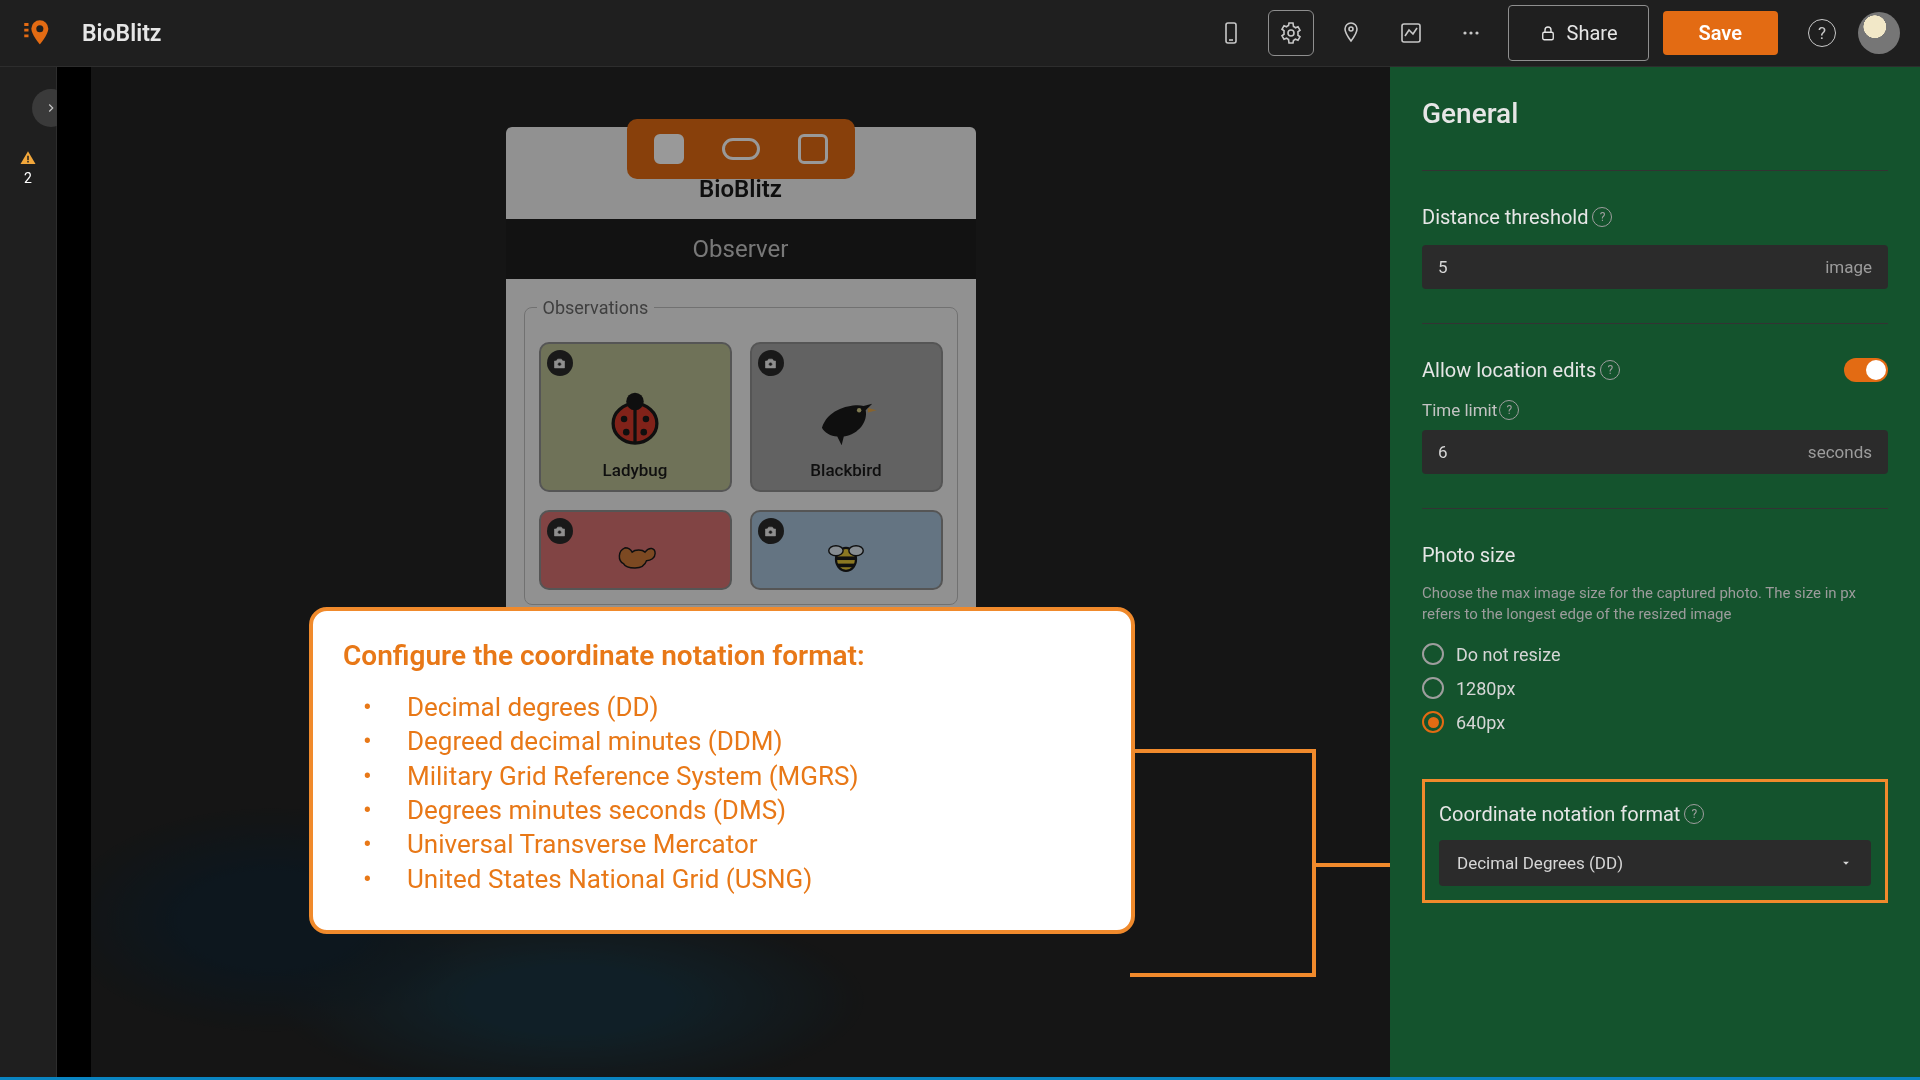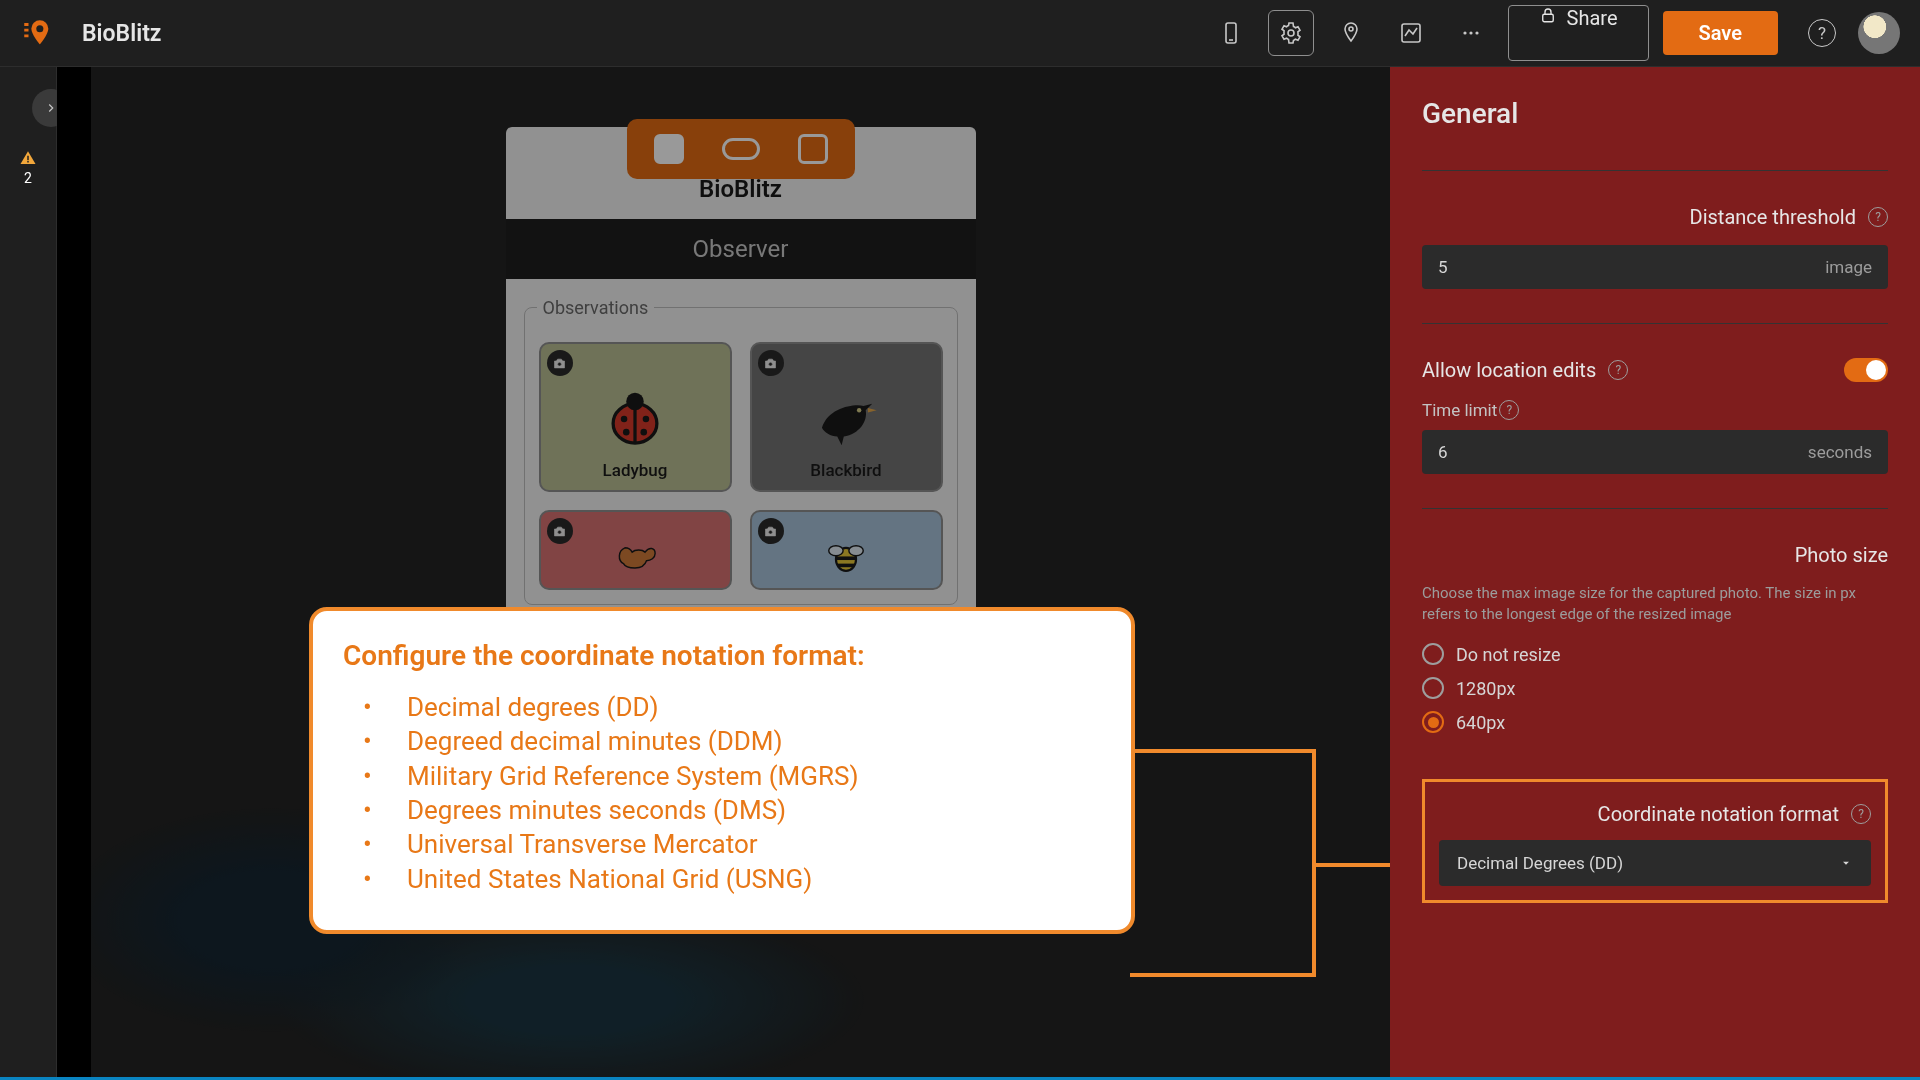--- a/index.html
+++ b/index.html
@@ -24,21 +24,21 @@
 .icon-btn {
   width: 46px; height: 46px;
   display: flex; align-items: center; justify-content: center;
   color: #c8c8c8; cursor: pointer; border-radius: 4px;
 }
 .icon-btn.active { border: 1.5px solid #8f8f8f; border-radius: 6px; }
 .icon-btn svg { width: 24px; height: 24px; }
 .share-btn {
   background: transparent; border: 1px solid #8f8f8f; color: #e6e6e6;
   height: 56px; padding: 0 30px; border-radius: 4px; font-size: 20px;
-  display: flex; gap: 10px; cursor: pointer;
+  display: flex; align-items: center; gap: 10px; cursor: pointer;
 }
 .save-btn {
   background: #e36b13; border: none; color: #fff; font-weight: 600;
   height: 44px; padding: 0 36px; border-radius: 4px; font-size: 20px; cursor: pointer;
 }
 .help-icon { color: #c8c8c8; width: 28px; height: 28px; border: 1.5px solid #c8c8c8; border-radius: 50%;
   display: flex; align-items: center; justify-content: center; font-size: 17px; cursor: pointer; margin-left: 16px; }
 .avatar { width: 42px; height: 42px; border-radius: 50%; background: radial-gradient(circle at 40% 35%, #f2e8c8 30%, #767676 31%); cursor: pointer; margin-left: 8px; }
 
 
@@ -92,21 +92,21 @@
 .obs-legend { color: #6a6a6a; font-size: 18px; padding: 0 6px; margin-left: -2px; }
 .obs-grid { display: grid; grid-template-columns: 1fr 1fr; gap: 18px; margin-top: 6px; }
 .obs-card { height: 150px; border-radius: 10px; border: 2px solid #8e8e8e; position: relative;
   display: flex; flex-direction: column; align-items: center; justify-content: flex-end; padding-bottom: 10px; text-align: center; }
 .obs-card .cam { position: absolute; top: 6px; left: 6px; width: 26px; height: 26px; background: #2a2a2a; border-radius: 50%;
   display: flex; align-items: center; justify-content: center; }
 .obs-card .cam svg { width: 15px; height: 15px; stroke: #eee; fill:#eee;}
 .obs-card .label { font-size: 17px; color: #1a1a1a; font-weight: 500; }
 .card-svg { width: 70px; height: 70px; margin-bottom: 6px; }
 .c-lady { background: #b9bf93; }
-.c-black { background: #737373; }
+.c-black { background: #a3a3a3; }
 .c-sq { background: #d77272; }
 .c-bee { background: #a7c2d9; }
 
 .map-slice { height: 82px; margin-top: 10px; border-radius: 8px; background: linear-gradient(#d9e6ea, #c9dbe2); display:flex; align-items:center; justify-content:center; gap:10px; color:#1a1a1a; font-size:17px; font-weight:600;}
 .map-slice .dot{ width:10px;height:10px;border-radius:50%;background:#2e9c3e;}
 
 
 .dim { position: absolute; inset: 0; background: rgba(0,0,0,0.40); }
 
 
@@ -123,24 +123,24 @@
 
 .conn-box {
   position: absolute; top: 682px; left: 1039px; width: 186px; height: 228px;
   border: 4px solid #f08a2c; border-left: none;
 }
 .conn-line {
   position: absolute; top: 796px; left: 1222px; width: 170px; height: 4px; background: #f08a2c;
 }
 
 
-.panel { width: 530px; background: #7f1d1d; padding: 30px 32px; overflow-y: auto; color: #d6d6d6; position: relative;}
+.panel { width: 530px; background: #14532d; padding: 30px 32px; overflow-y: auto; color: #d6d6d6; position: relative;}
 .panel h1 { font-size: 28px; font-weight: 500; color: #e6e6e6; margin-bottom: 40px; }
 .sec { border-top: 1px solid #333; padding: 34px 0; }
-.sec-row { display: flex; align-items: center; gap: 12px; margin-bottom: 16px; justify-content: flex-end; }
+.sec-row { display: flex; align-items: center; gap: 4px; margin-bottom: 16px; }
 .sec-label { font-size: 20px; color: #e6e6e6; }
 .q { width: 20px; height: 20px; border: 1.5px solid #9e9e9e; border-radius: 50%; display:inline-flex; align-items:center; justify-content:center; font-size:12px; color:#9e9e9e;}
 .input-row { display:flex; align-items:center; background:#2b2b2b; border-radius:4px; height:44px; padding: 0 16px; justify-content:space-between; color:#d6d6d6; font-size:17px;}
 .sublabel { font-size: 17px; color:#c3c3c3; margin: 18px 0 10px; display:flex; align-items:center; gap:2px;}
 .hint { font-size: 15px; color: #9c9c9c; line-height:1.4; margin-bottom: 18px; }
 .toggle { width: 44px; height: 24px; background: #e36b13; border-radius: 12px; position: relative; margin-left:auto;}
 .toggle::after { content:""; position:absolute; right:2px; top:2px; width:20px; height:20px; border-radius:50%; background:#fff;}
 .radio-row { display:flex; align-items:center; gap:12px; font-size:18px; color:#d6d6d6; margin-bottom:12px; cursor:pointer;}
 .radio { width:22px; height:22px; border:2px solid #9e9e9e; border-radius:50%; display:flex; align-items:center; justify-content:center;}
 .radio.on { border-color:#e36b13; }

